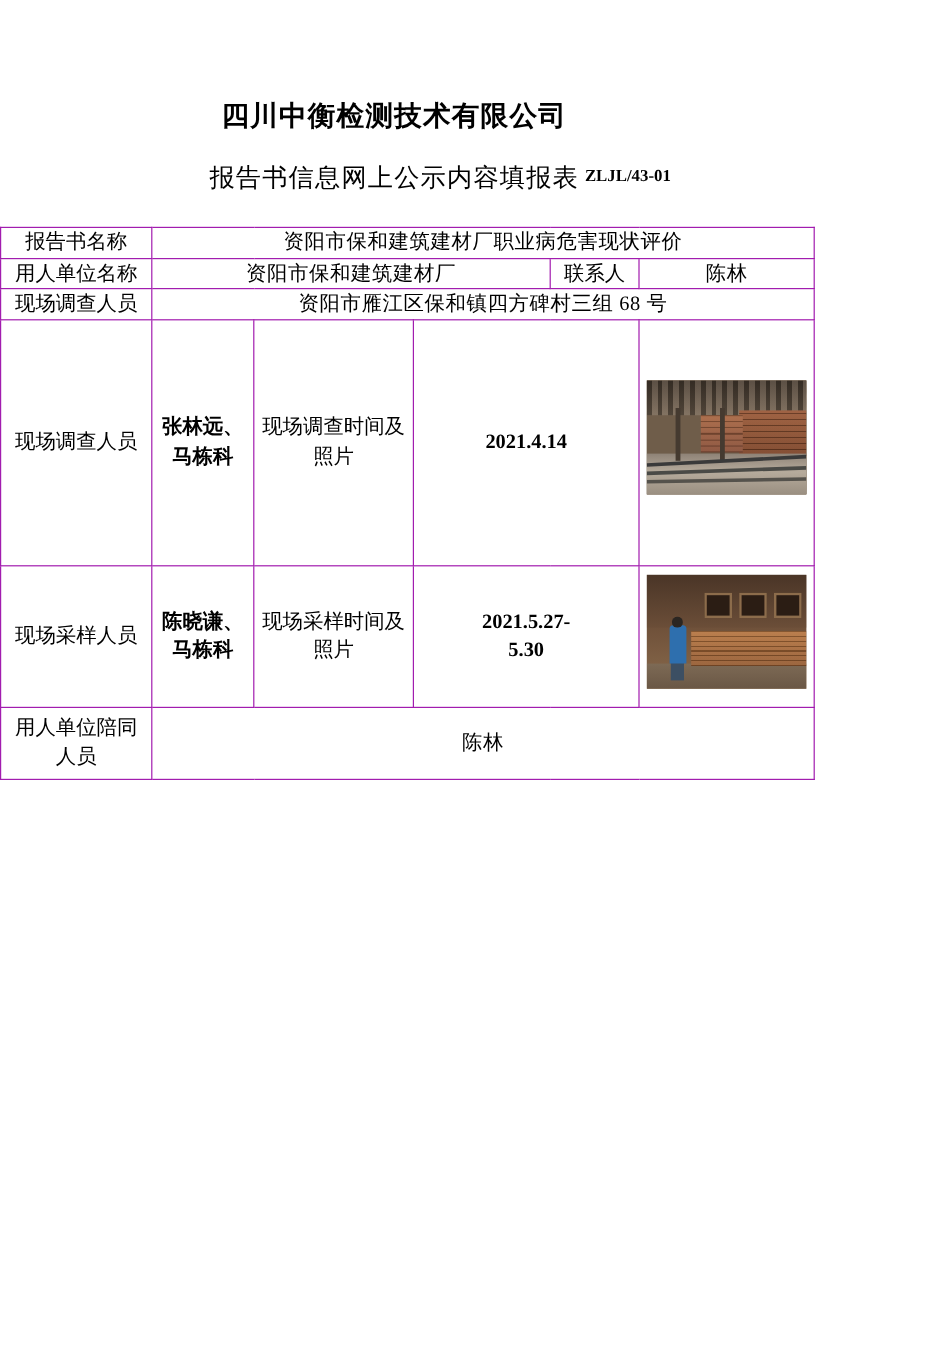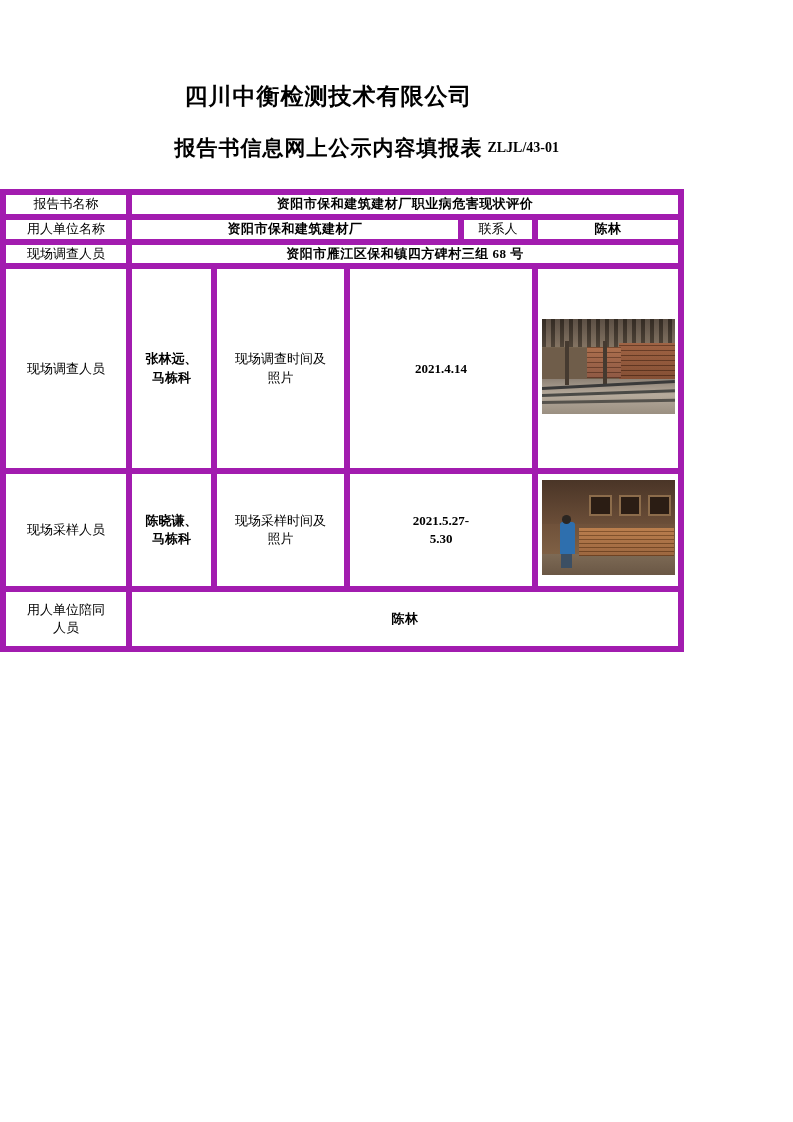--- a/index.html
+++ b/index.html
@@ -32,58 +32,58 @@
     line-height: 1.3;
   }
   .subtitle-row {
     margin-top: 22px;
     position: relative;
     display: block;
     text-align: center;
   }
   .doc-subtitle {
     font-size: 21px;
-    font-weight: bold;
+    font-weight: normal;
     letter-spacing: 1px;
     display: inline-block;
   }
   .doc-code {
     position: absolute;
     right: 98px;
     top: 6px;
     font-size: 14px;
     font-weight: bold;
     font-family: Liberation Serif, serif;
     letter-spacing: 0px;
   }
   table.main {
     border-collapse: collapse;
     margin: 27px auto 0 auto;
     width: 678px;
     table-layout: fixed;
   }
   table.main td {
-    border: 6px solid #a21caf;
+    border: 1px solid #a21caf;
     padding: 0;
     text-align: center;
     vertical-align: middle;
-    font-size: 13px;
+    font-size: 17px;
     line-height: 1.45;
   }
   .lbl {
     font-size: 15px;
     padding: 9px 4px;
   }
   .val-bold {
     font-weight: bold;
     font-size: 16px;
     padding: 9px 4px;
   }
   .val-bold-lg {
-    font-weight: bold;
+    font-weight: normal;
     font-size: 16.5px;
     padding: 9px 4px;
     letter-spacing: 0.5px;
   }
   .cell-pad {
     padding: 9px 6px;
   }
   .date-bold {
     font-weight: bold;
     font-size: 16px;

